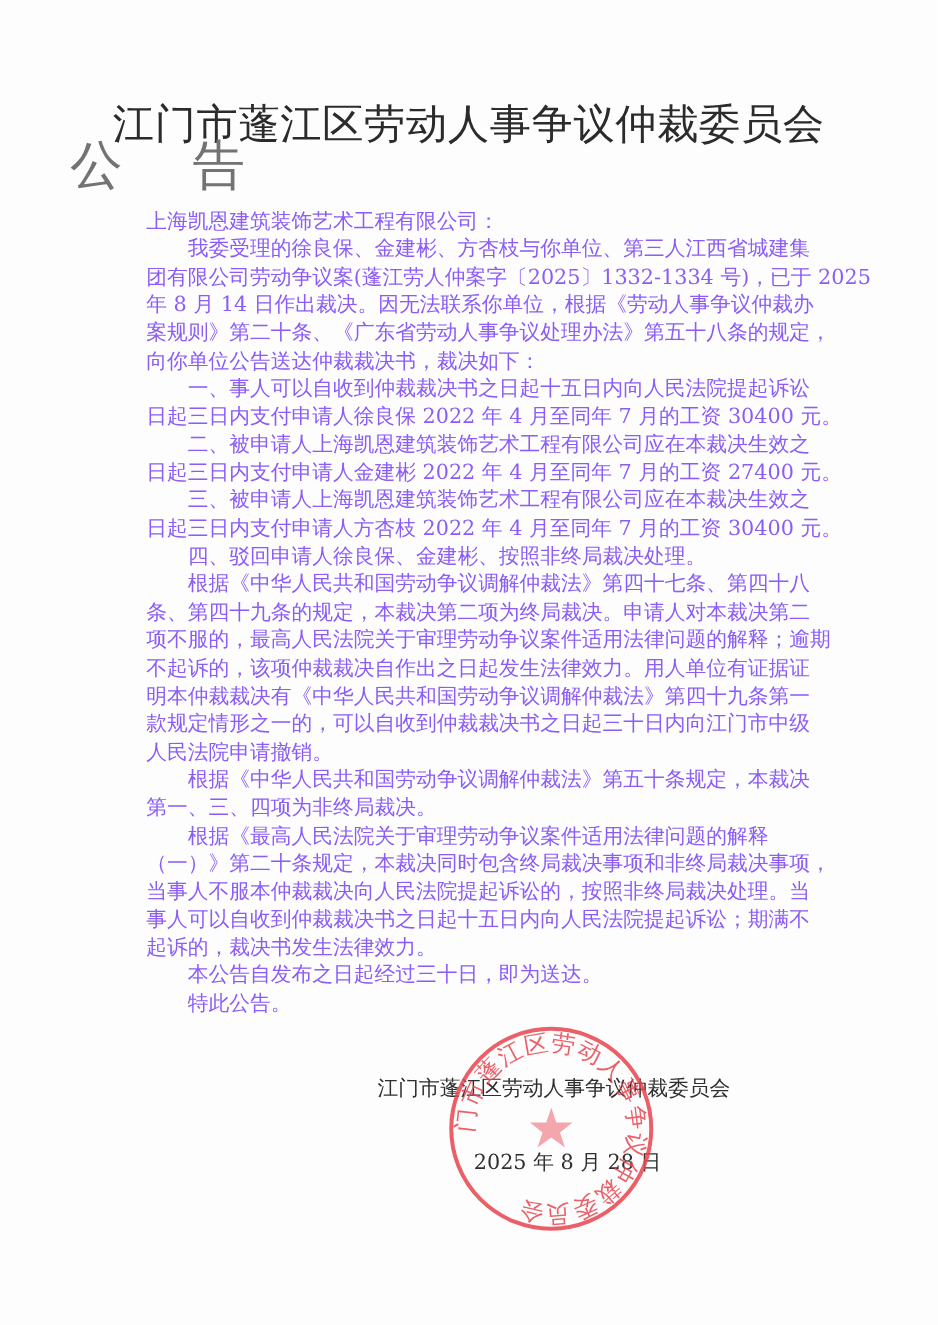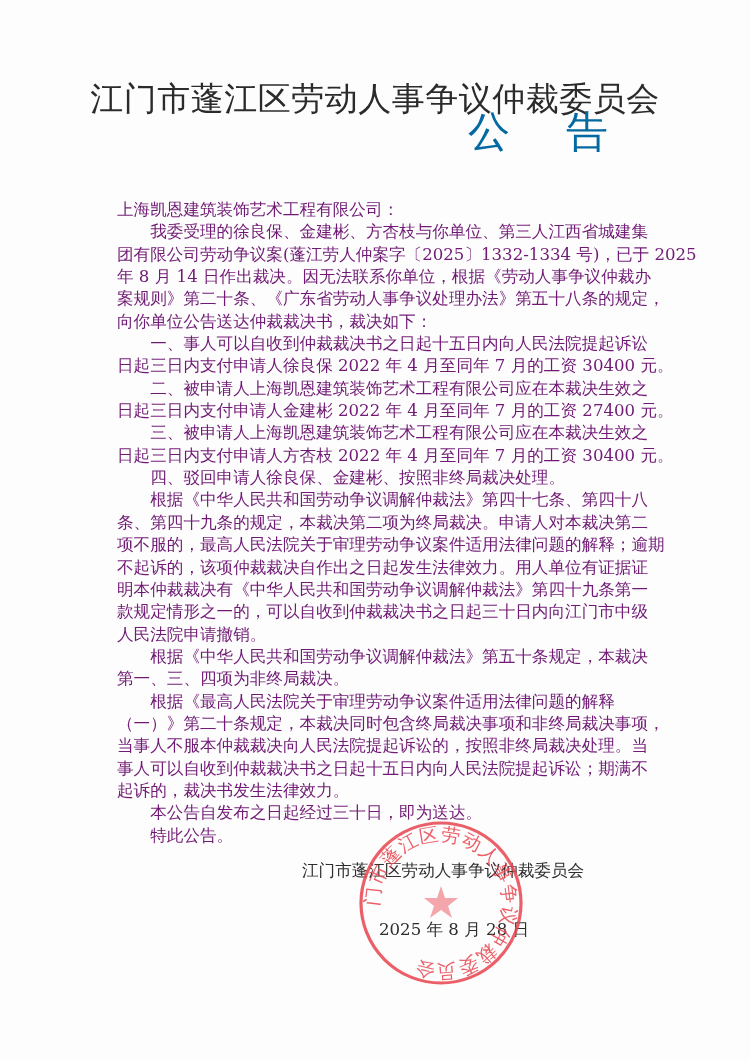--- a/index.html
+++ b/index.html
@@ -30,36 +30,36 @@
       font-size: 33px;
       letter-spacing: 0.5px;
       color: #2b2b2b;
       line-height: 42px;
       white-space: nowrap;
     }
     .subtitle {
       position: absolute;
       left: 0; width: 664px;
       top: 104px;
-      text-align: right;
+      text-align: left;
       font-family: "DejaVu Sans", "Liberation Sans", sans-serif;
       font-size: 42px;
       line-height: 56px;
       letter-spacing: 56px;
       text-indent: 56px;
-      color: #0369a1;
+      color: #737373;
     }
     .body {
       position: absolute;
       left: 117px;
-      top: 199px;
+      top: 166px;
       width: 520px;
       font-size: 16.6px;
       line-height: 22.35px;
-      color: #701a75;
+      color: #8b5cf6;
     }
     .body p {
       margin: 0;
       text-align: justify;
       text-align-last: left;
     }
     .line {
       display: block;
       white-space: nowrap;
     }

